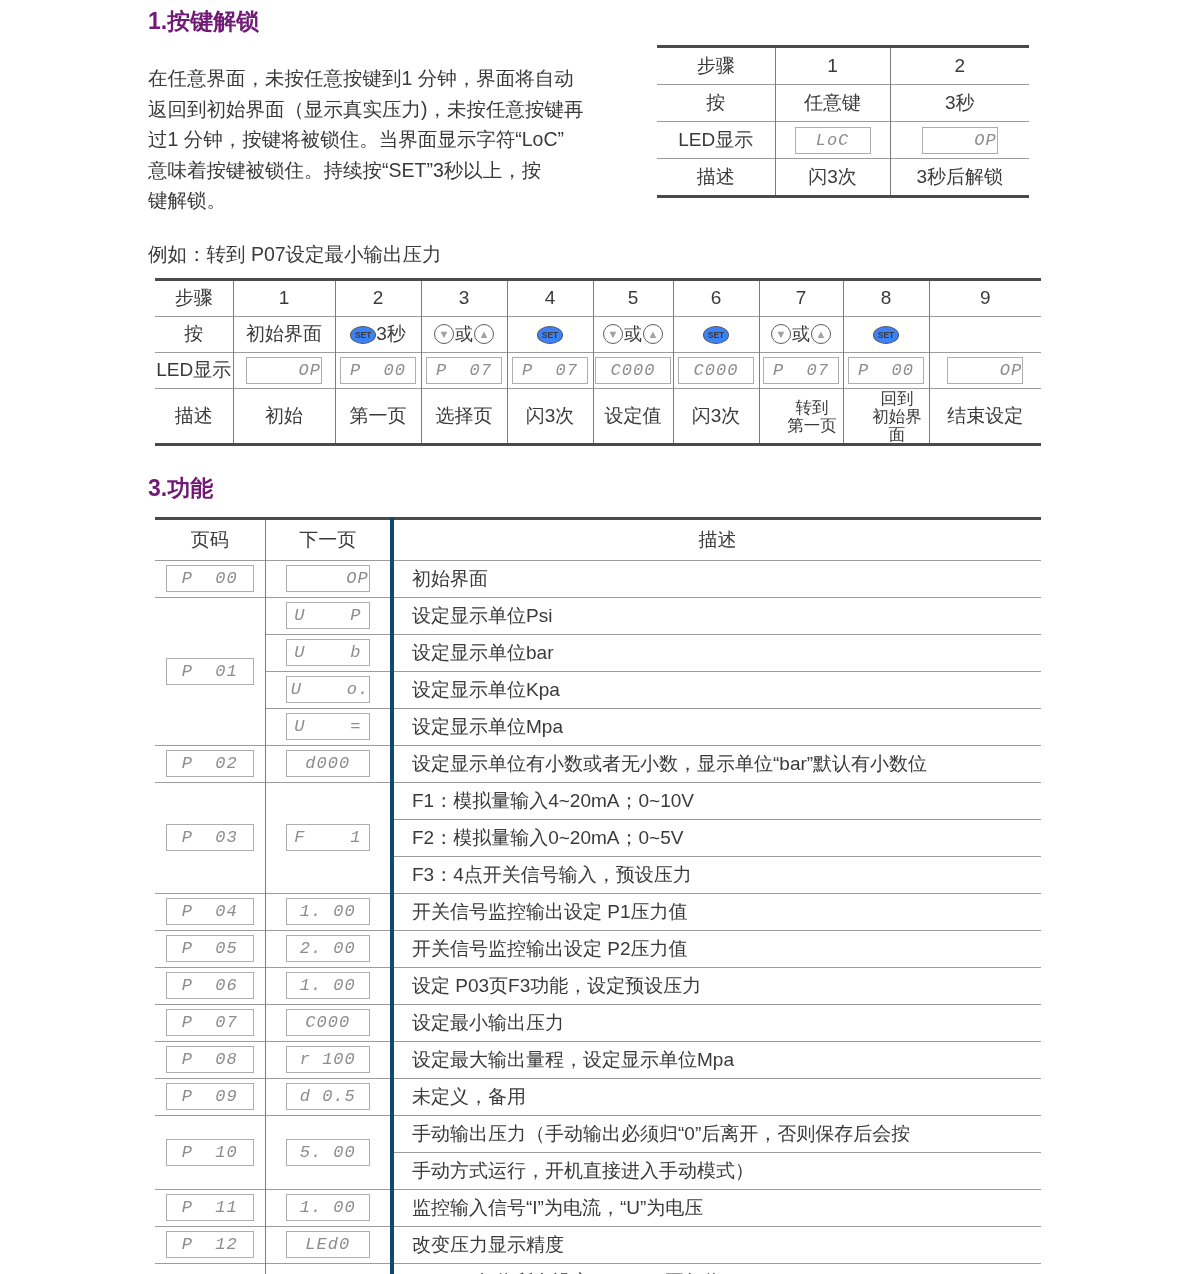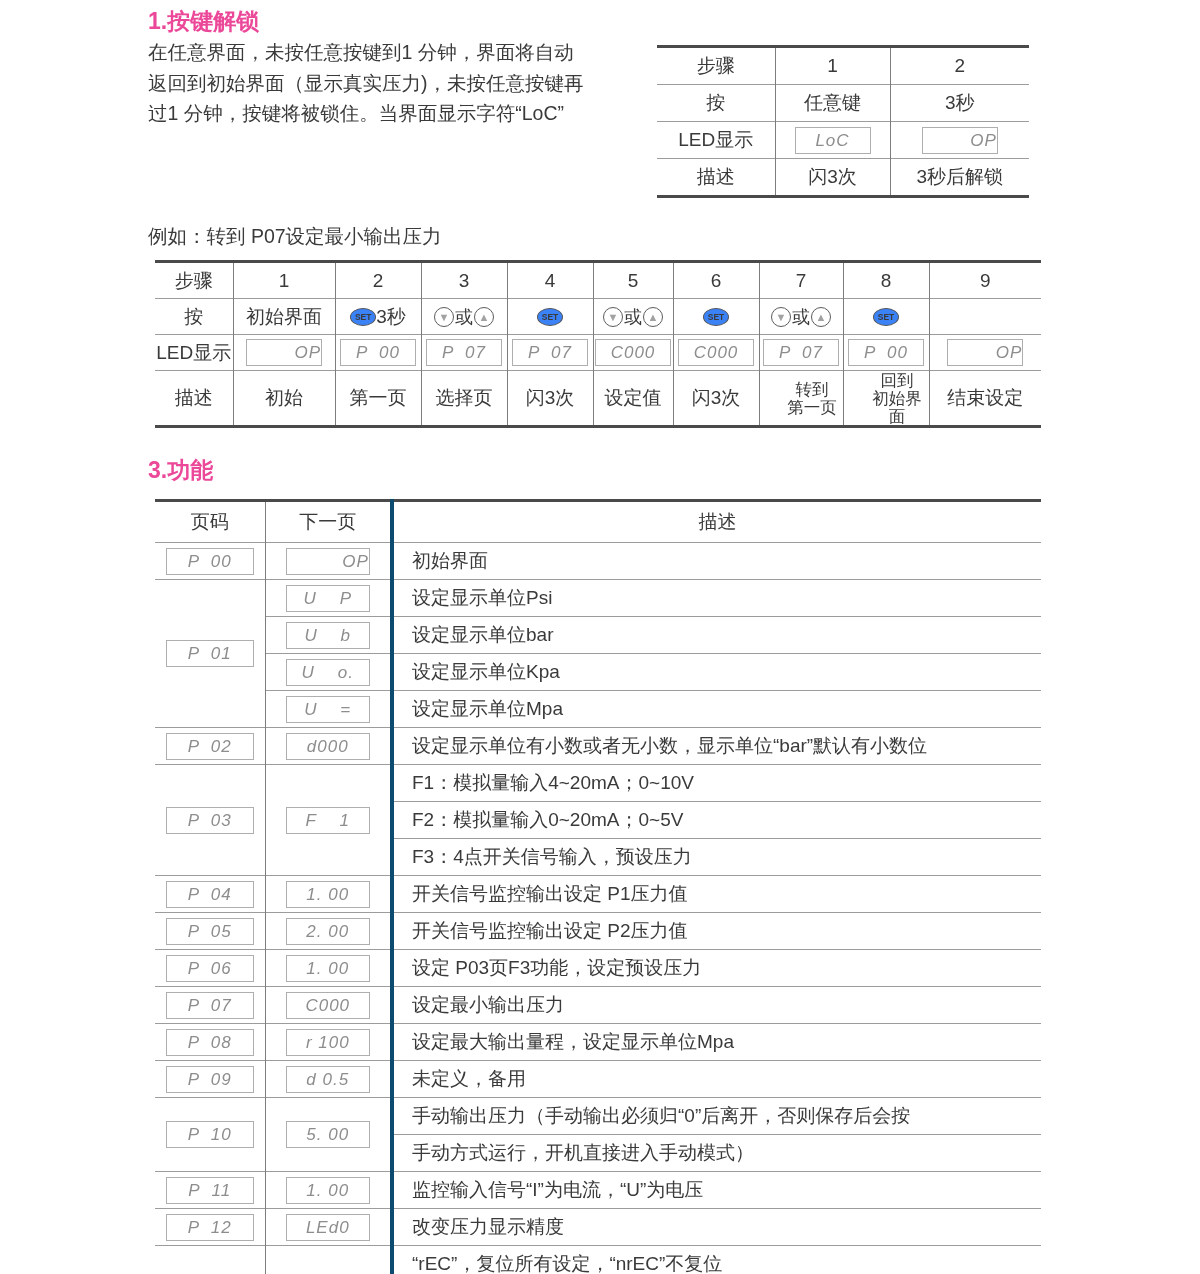--- a/index.html
+++ b/index.html
@@ -4,26 +4,26 @@
 <style>
   html,body{margin:0;padding:0;background:#ffffff;}
   body{
     width:1200px;height:1274px;
     font-family:"Liberation Sans","DejaVu Sans",sans-serif;
     color:#3a3a3a;
     -webkit-font-smoothing:antialiased;
   }
   .page{position:relative;padding:6px 0 0 148px;width:900px;}
 
-  .sec-title{font-size:23px;font-weight:bold;margin:0;color:#ec4899;}
+  .sec-title{font-size:23px;font-weight:bold;margin:0;color:#701a75;}
 
   
   .s1{display:flex;align-items:flex-start;}
   .s1-left{width:509px;flex:0 0 509px;}
-  .para{margin-top:0;}
+  .para{margin-top:26px;}
   .para-line{font-size:19.5px;line-height:30.5px;white-space:nowrap;}
 
   table.doc{border-collapse:collapse;table-layout:fixed;
     border-top:3px solid #4a4a4a;border-bottom:3px solid #4a4a4a;}
   table.doc td,table.doc th{
     border-top:1px solid #9c9c9c;
     font-weight:normal;text-align:center;vertical-align:middle;
     padding:0;font-size:19px;color:#3a3a3a;overflow:hidden;
   }
   table.doc tr:first-child td,table.doc tr:first-child th{border-top:none;}
@@ -47,21 +47,21 @@
   .t3 th{height:40px;font-size:20px;}
   .t3 td{height:36px;}
   .t3 .c-page,.t3 .h-page{border-right:1px solid #7d7d7d;}
   .t3 .c-next,.t3 .h-next{border-right:4px solid #0c4a6e;}
   .t3 .c-desc{text-align:left;padding-left:18px;font-size:19px;}
 
   
   .led{
     display:inline-block;box-sizing:border-box;
     border:1px solid #aeaeae;background:#fff;
-    font-family:Liberation Sans, sans-serif;font-style:italic;
+    font-family:Liberation Mono, monospace;font-style:italic;
     font-size:17px;line-height:21px;color:#8d8d8d;
     letter-spacing:1px;white-space:pre;text-align:center;
     padding:2px 4px;vertical-align:middle;
   }
   .led.right{text-align:right;padding-right:0;}
   .lw76{width:76px;}
   .lw88{width:88px;}
   .lw84{width:84px;}
 
   
@@ -83,20 +83,22 @@
 
 <div class="page">
 
   <div class="s1">
     <div class="s1-left">
       <h2 class="sec-title">1.按键解锁</h2>
       <div class="para">
         <div class="para-line">在任意界面，未按任意按键到1 分钟，界面将自动</div>
         <div class="para-line">返回到初始界面（显示真实压力)，未按任意按键再</div>
         <div class="para-line">过1 分钟，按键将被锁住。当界面显示字符“LoC”</div>
+        <div class="para-line">意味着按键被锁住。持续按“SET”3秒以上，按</div>
+        <div class="para-line">键解锁。</div>
       </div>
     </div>
     <table class="doc t1">
       <colgroup>
           <col style="width:118px">
           <col style="width:115px">
           <col style="width:139px">
         </colgroup>
       <tbody>
           <tr>

